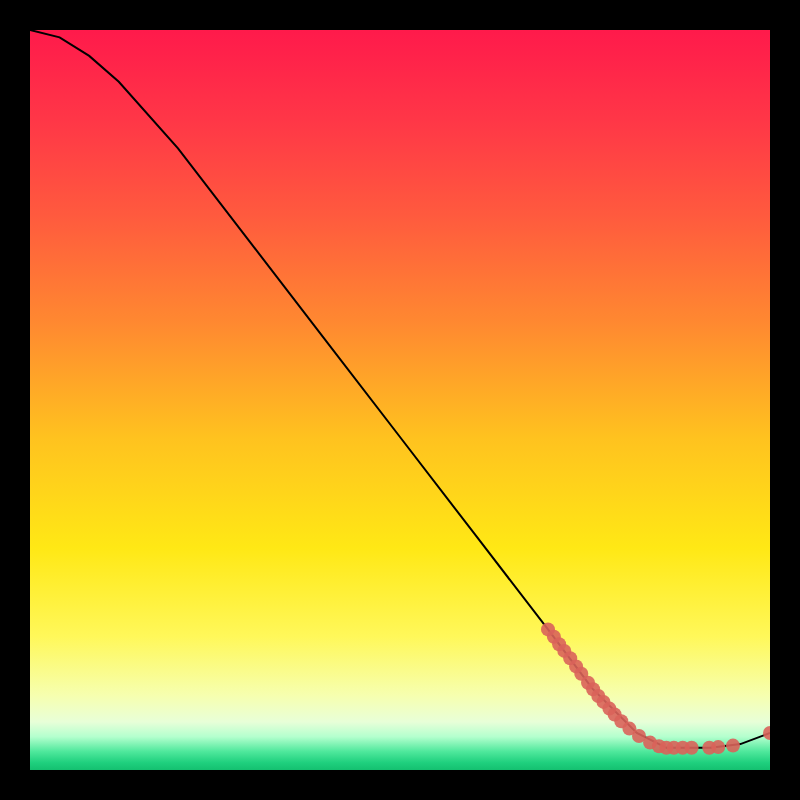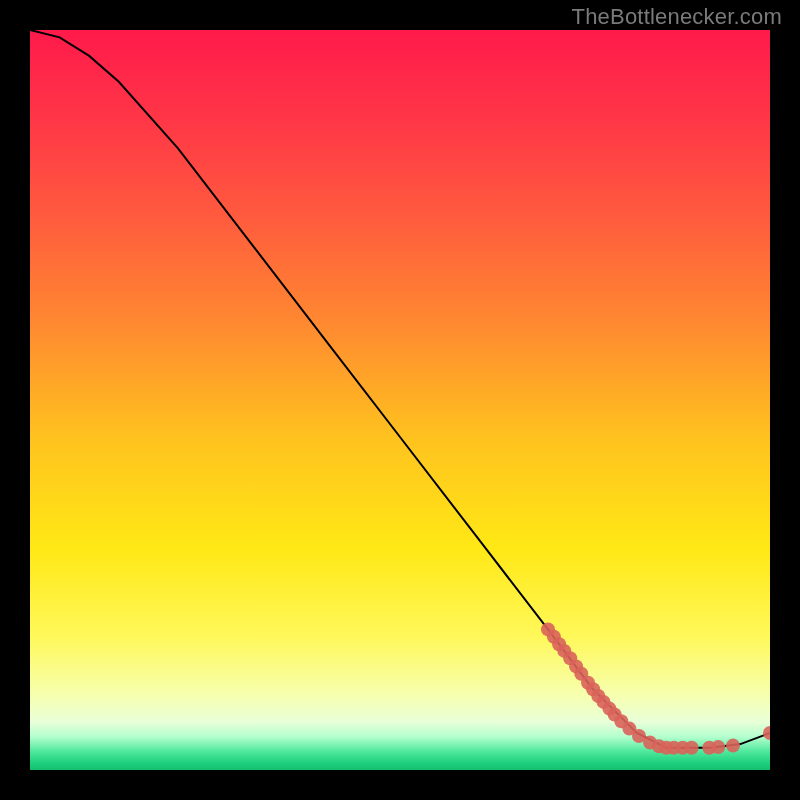--- a/index.html
+++ b/index.html
@@ -32,21 +32,20 @@
     top: 30px;
     width: 740px;
     height: 740px;
   }
   svg { display:block; }
 </style>
 </head>
 <body>
 
 <div class="outer">
-  <div class="attribution">TheBottlenecker.com</div>
   <div class="plot">
     <svg id="chart-svg" width="740" height="740" viewBox="0 0 740 740">
       <defs>
         <linearGradient id="bg-grad" x1="0" y1="0" x2="0" y2="1">
             <stop offset="0%" stop-color="#ff1a4b"></stop>
             <stop offset="12%" stop-color="#ff3647"></stop>
             <stop offset="25%" stop-color="#ff5a3e"></stop>
             <stop offset="40%" stop-color="#ff8a30"></stop>
             <stop offset="55.00000000000001%" stop-color="#ffc21f"></stop>
             <stop offset="70%" stop-color="#ffe815"></stop>

